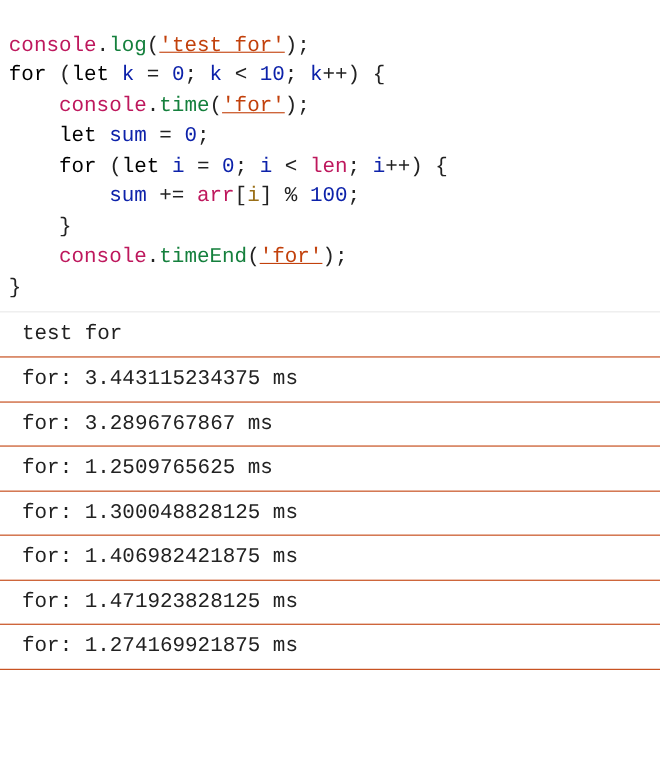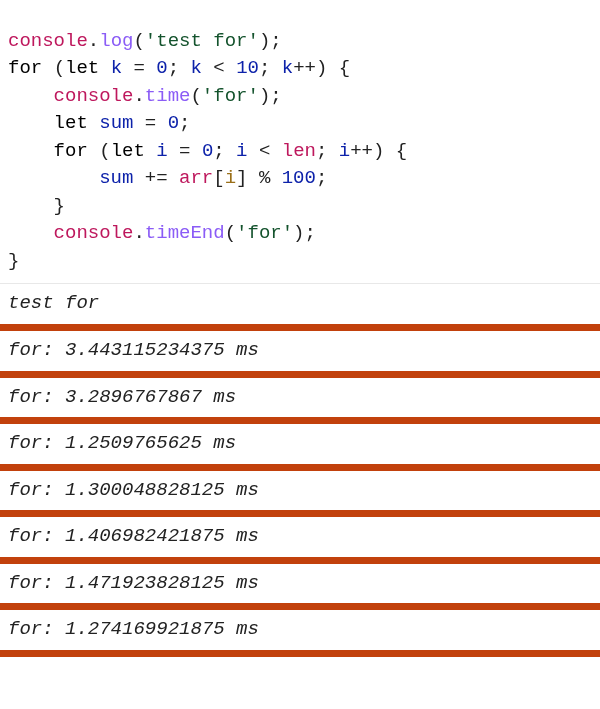--- a/index.html
+++ b/index.html
@@ -12,36 +12,35 @@
     background: #ffffff;
     color: #222;
     width: 600px;
   }
   .code-block {
     padding: 0 8px 8px 8px;
     white-space: pre;
     border-bottom: 1px solid #e8e8e8;
   }
   .tok-ident { color: #be185d; }
-  .tok-method { color: #8b5cf6; }
-  .tok-string { color: #14532d; }
+  .tok-method { color: #15803d; }
+  .tok-string { color: #c2410c; text-decoration: underline; }
   .tok-keyword { color: #000000; }
   .tok-var { color: #0d22aa; }
   .tok-num { color: #0d22aa; }
   .tok-idx { color: #9a6f18; }
   .tok-punct { color: #222; }
   .output {
     padding: 0;
   }
   .output-line {
-    padding: 6px 8px;
-    border-bottom: 7px solid #c2410c;
+    padding: 6px 20px;
+    border-bottom: 1px solid #c2410c;
     white-space: pre;
     color: #222;
-    font-style: italic;
   }
 </style>
 </head>
 <body>
 
 <div class="code-block">
 <span class="tok-ident">console</span><span class="tok-punct">.</span><span class="tok-method">log</span><span class="tok-punct">(</span><span class="tok-string">'test for'</span><span class="tok-punct">);</span>
 <span class="tok-keyword">for</span> <span class="tok-punct">(</span><span class="tok-keyword">let</span> <span class="tok-var">k</span> <span class="tok-punct">=</span> <span class="tok-num">0</span><span class="tok-punct">;</span> <span class="tok-var">k</span> <span class="tok-punct">&lt;</span> <span class="tok-num">10</span><span class="tok-punct">;</span> <span class="tok-var">k</span><span class="tok-punct">++</span><span class="tok-punct">) {</span>
     <span class="tok-ident">console</span><span class="tok-punct">.</span><span class="tok-method">time</span><span class="tok-punct">(</span><span class="tok-string">'for'</span><span class="tok-punct">);</span>
     <span class="tok-keyword">let</span> <span class="tok-var">sum</span> <span class="tok-punct">=</span> <span class="tok-num">0</span><span class="tok-punct">;</span>

